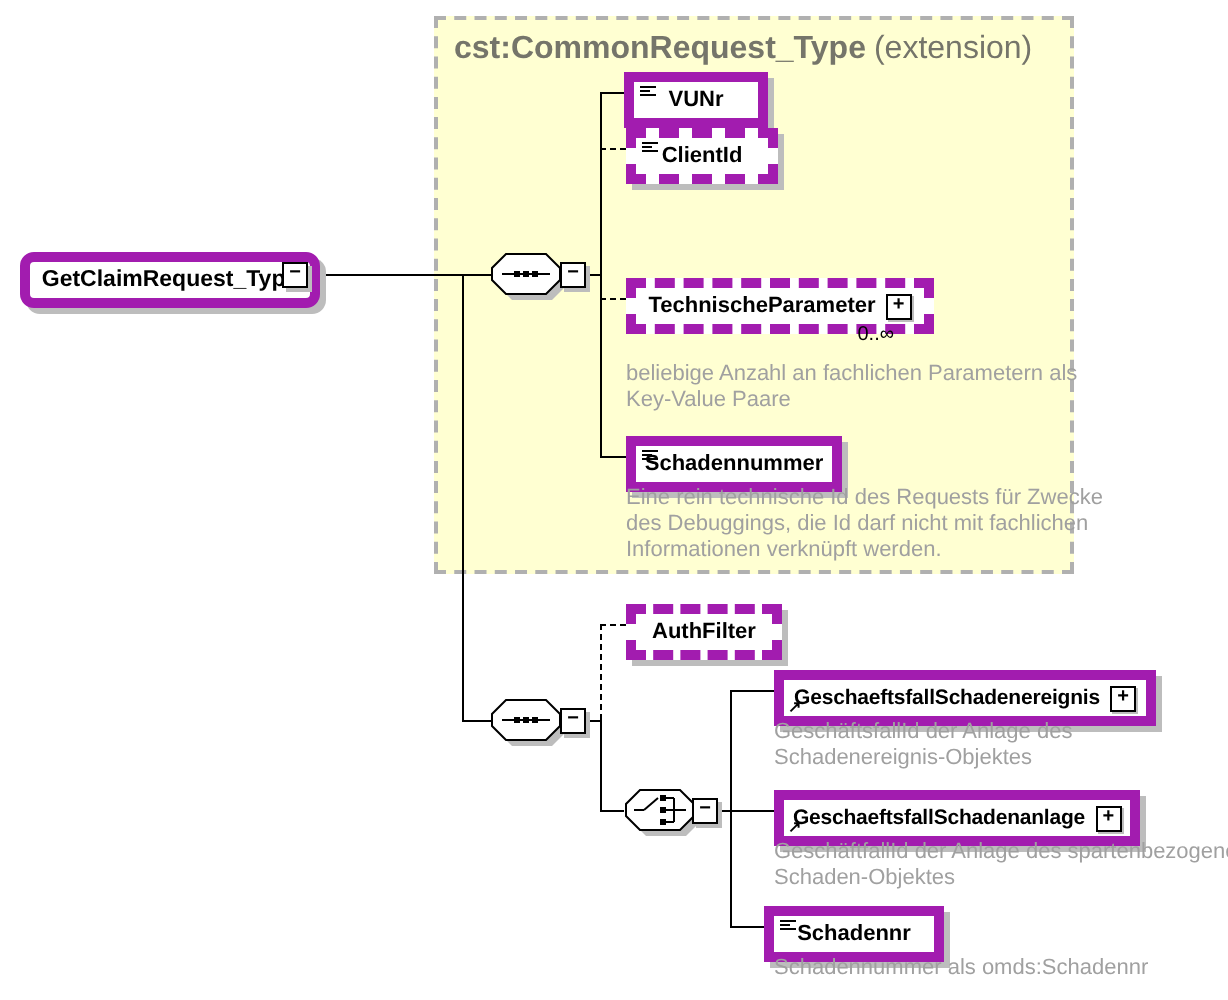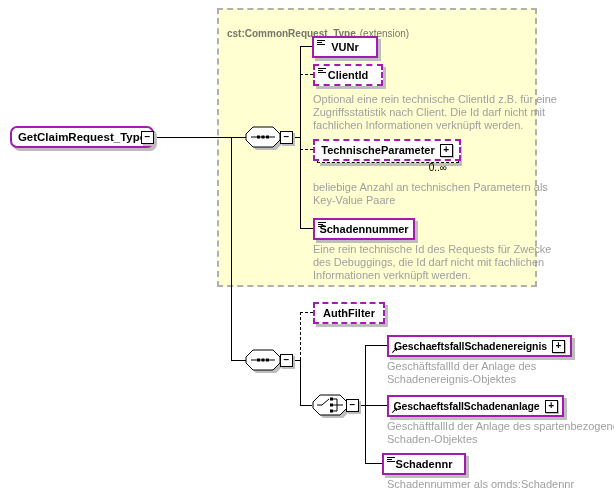--- a/index.html
+++ b/index.html
@@ -6,25 +6,25 @@
   .canvas{position:relative;width:614px;height:500px;background:#fff;overflow:hidden;
           font-family:"Liberation Sans",sans-serif;}
   
   .hl{position:absolute;height:1px;background:#000;}
   .hl.dash{height:0;background:none;border-top:1px dashed #000;}
   .vl{position:absolute;width:1px;background:#000;}
   .vl.dash{width:0;background:none;border-left:1px dashed #000;}
   
   .basebox{position:absolute;left:217px;top:8px;width:320px;height:279px;
            background:#ffffd2;border:2px dashed #b0b0b0;box-sizing:border-box;z-index:0;}
-  .basebox .hdr{position:absolute;left:8px;top:18px;font-size:10px;color:#75756a;white-space:nowrap;}
+  .basebox .hdr{position:absolute;left:8px;top:6px;font-size:16px;color:#75756a;white-space:nowrap;}
   .basebox .hdr b{font-weight:bold;}
   .basebox .hdr span.sfx{font-weight:normal;margin-left:4px;}
   
-  .elem{position:absolute;height:18px;background:#fff;border:2px solid #a21caf;
+  .elem{position:absolute;height:18px;background:#fff;border:5px solid #a21caf;
         box-shadow:3px 3px 0 #bdbdbd;display:flex;align-items:center;justify-content:center;
         font-weight:bold;font-size:11px;color:#000;white-space:nowrap;z-index:3;padding:0 3px;box-sizing:content-box;}
   .elem.optional{border-style:dashed;}
   .elem.long{font-size:10.5px;letter-spacing:-0.1px;}
   .elem.noshadow{box-shadow:none;}
   .root{border-radius:7px;font-size:11.5px;z-index:3;}
   
   .cicon{position:absolute;top:2px;left:3px;width:8px;height:5px;
      background:
        linear-gradient(#000,#000) 0 0/8px 1px no-repeat,
@@ -97,29 +97,28 @@
 
   <div class="elem" style="left:312px;top:36px;width:56px">
     <span class="cicon"></span>
     <span>VUNr</span>
   </div>
 
   <div class="elem optional" style="left:313px;top:64px;width:60px">
     <span class="cicon"></span>
     <span>ClientId</span>
   </div>
-  <div class="desc" style="left:313px;top:93px;width:244px">Optional eine rein technische ClientId z.B. für eine Zugriffsstatistik nach Client. Die Id darf nicht mit fachlichen Informationen verknüpft werden.</div>
 
   <div class="stack"></div>
   <div class="elem optional noshadow" style="left:313px;top:139px;width:138px;background:#fff">
     <span>TechnischeParameter</span>
     <span class="tg inline">+</span>
   </div>
   <div class="occ">0..∞</div>
-  <div class="desc" style="left:313px;top:181px;width:238px">beliebige Anzahl an technischen Parametern als Key-Value Paare</div>
+  <div class="desc" style="left:313px;top:181px;width:238px">beliebige Anzahl an fachlichen Parametern als Key-Value Paare</div>
 
   <div class="elem" style="left:313px;top:218px;width:92px">
     <span class="cicon"></span>
     <span>Schadennummer</span>
   </div>
   <div class="desc" style="left:313px;top:243px;width:240px">Eine rein technische Id des Requests für Zwecke des Debuggings, die Id darf nicht mit fachlichen Informationen verknüpft werden.</div>
 
   <svg class="oct" style="left:245px;top:349px" width="42" height="28" viewBox="0 0 42 28">
     <polygon points="11,4 31,4 38,11 38,17 31,24 11,24 4,17 4,11" fill="#bdbdbd"></polygon>
     <polygon points="8,1 28,1 35,8 35,14 28,21 8,21 1,14 1,8" fill="#fff" stroke="#000"></polygon>

